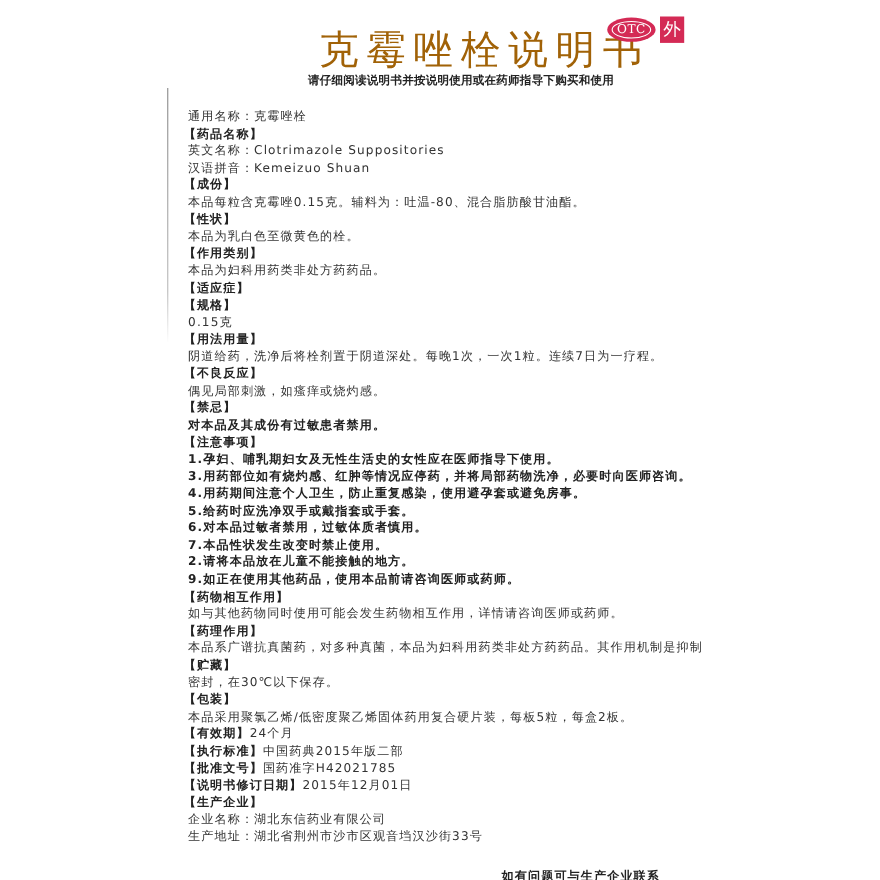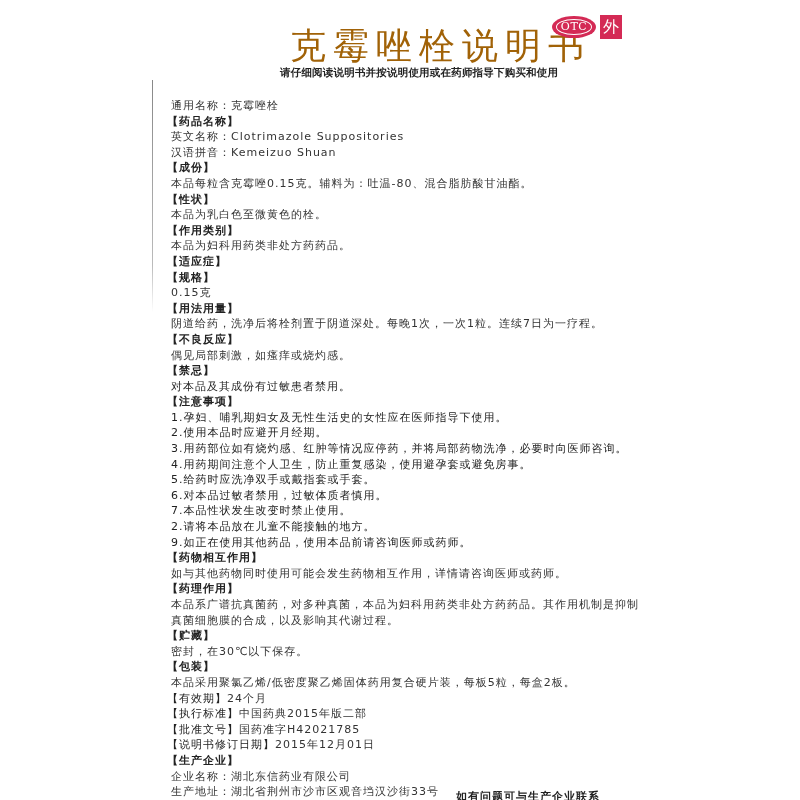--- a/index.html
+++ b/index.html
@@ -14,22 +14,22 @@
       display: flex; align-items: center; justify-content: center; letter-spacing: 0.5px; text-align: center; }
     .otc span { border: 1px solid #fff; border-radius: 50%; padding: 0 4px; line-height: 14px; }
     .wai { position: absolute; left: 600px; top: 15px; width: 22px; height: 24px; background: #d42a55;
       color: #fff; font-size: 16px; display: flex; align-items: center; justify-content: center; }
     .vline { position: absolute; left: 152px; top: 80px; width: 1px; height: 232px;
       background: linear-gradient(#888, #bbb 80%, rgba(180,180,180,0)); }
     .body { position: absolute; left: 171px; top: 98px; width: 480px; font-size: 11px;
       line-height: 15.6px; color: #333; }
     .line { white-space: nowrap; letter-spacing: 1px; }
     .hdr { font-weight: bold; color: #222; margin-left: -4px; }
-    .bold { font-weight: normal; color: #222; }
-    .inline-hdr { font-weight: normal; color: #222; margin-left: -4px; }
+    .bold { font-weight: bold; color: #222; }
+    .inline-hdr { font-weight: bold; color: #222; margin-left: -4px; }
     .footer { position: absolute; left: 456px; top: 789px; font-size: 11px; font-weight: bold;
       color: #222; letter-spacing: 1px; white-space: nowrap; }
   </style>
 </head>
 <body>
 
 <div class="title">克霉唑栓说明书</div>
 <div class="subtitle">请仔细阅读说明书并按说明使用或在药师指导下购买和使用</div>
 <div class="otc">
     <span>OTC</span>
@@ -61,35 +61,33 @@
   <div class="line">阴道给药，洗净后将栓剂置于阴道深处。每晚1次，一次1粒。连续7日为一疗程。</div>
 
   <div class="line hdr">【不良反应】</div>
   <div class="line">偶见局部刺激，如瘙痒或烧灼感。</div>
 
   <div class="line hdr">【禁忌】</div>
   <div class="line bold">对本品及其成份有过敏患者禁用。</div>
 
   <div class="line hdr">【注意事项】</div>
   <div class="line bold">1.孕妇、哺乳期妇女及无性生活史的女性应在医师指导下使用。</div>
-  <div class="line bold">2.使用本品时应避开月经期。</div>
   <div class="line bold">3.用药部位如有烧灼感、红肿等情况应停药，并将局部药物洗净，必要时向医师咨询。</div>
   <div class="line bold">4.用药期间注意个人卫生，防止重复感染，使用避孕套或避免房事。</div>
   <div class="line bold">5.给药时应洗净双手或戴指套或手套。</div>
   <div class="line bold">6.对本品过敏者禁用，过敏体质者慎用。</div>
   <div class="line bold">7.本品性状发生改变时禁止使用。</div>
   <div class="line bold">2.请将本品放在儿童不能接触的地方。</div>
   <div class="line bold">9.如正在使用其他药品，使用本品前请咨询医师或药师。</div>
 
   <div class="line hdr">【药物相互作用】</div>
   <div class="line">如与其他药物同时使用可能会发生药物相互作用，详情请咨询医师或药师。</div>
 
   <div class="line hdr">【药理作用】</div>
   <div class="line">本品系广谱抗真菌药，对多种真菌，本品为妇科用药类非处方药药品。其作用机制是抑制</div>
-  <div class="line">真菌细胞膜的合成，以及影响其代谢过程。</div>
 
   <div class="line hdr">【贮藏】</div>
   <div class="line">密封，在30℃以下保存。</div>
 
   <div class="line hdr">【包装】</div>
   <div class="line">本品采用聚氯乙烯/低密度聚乙烯固体药用复合硬片装，每板5粒，每盒2板。</div>
 
   <div class="line"><span class="inline-hdr">【有效期】</span><span>24个月</span></div>
   <div class="line"><span class="inline-hdr">【执行标准】</span><span>中国药典2015年版二部</span></div>
   <div class="line"><span class="inline-hdr">【批准文号】</span><span>国药准字H42021785</span></div>

